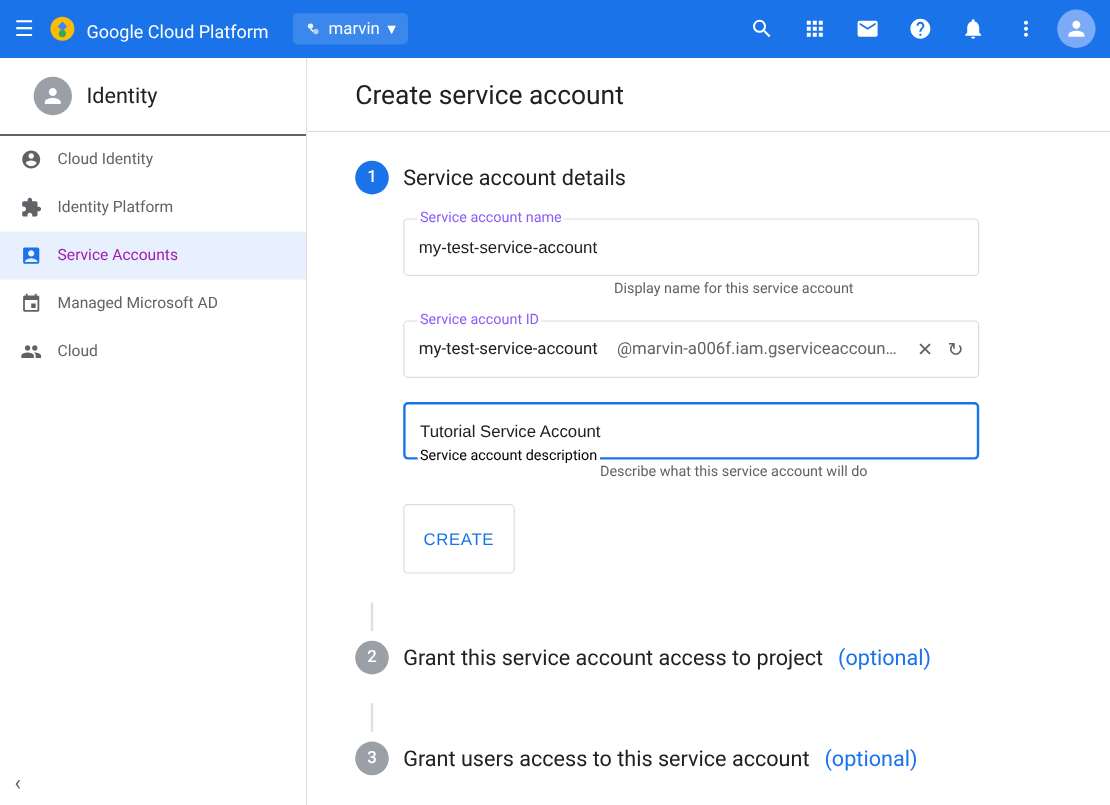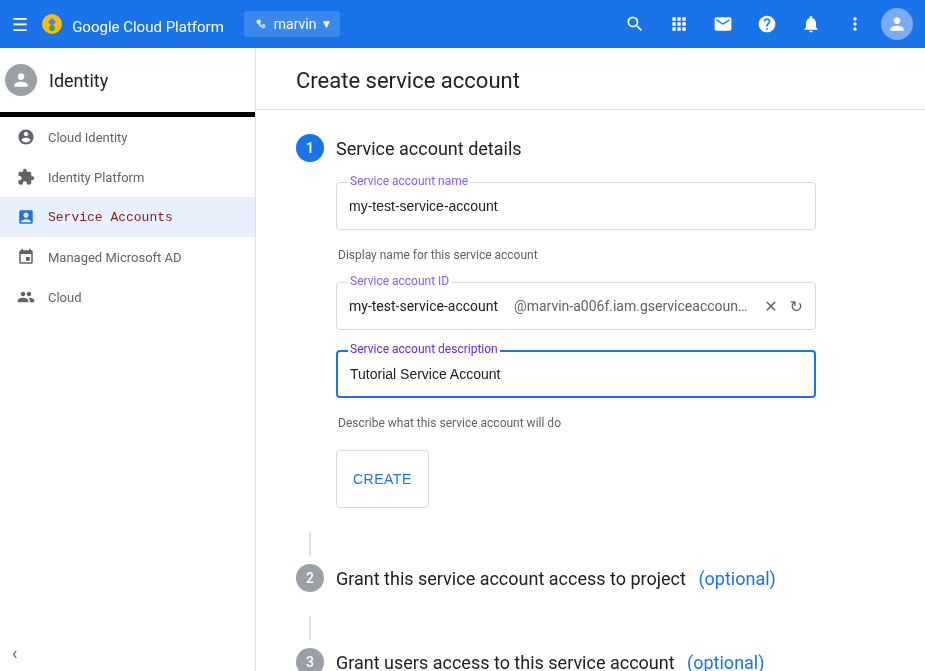--- a/index.html
+++ b/index.html
@@ -44,22 +44,22 @@
       width: 256px;
       background: white;
       border-right: 1px solid #e0e0e0;
       flex-shrink: 0;
       padding-top: 0;
     }
     .sidebar-header {
       display: flex;
       align-items: center;
       gap: 12px;
-      padding: 16px 5px;
-      border-bottom: 5px solid #000000;
+      padding: 16px 28px;
+      border-bottom: 1px solid #000000;
     }
     .sidebar-header-icon {
       width: 32px; height: 32px;
       background: #9aa0a6;
       border-radius: 50%;
       display: flex; align-items: center; justify-content: center;
       color: white; font-size: 16px;
     }
     .sidebar-header-title {
       font-size: 18px;
@@ -70,22 +70,21 @@
       display: flex;
       align-items: center;
       gap: 12px;
       padding: 10px 16px;
       cursor: pointer;
       color: #5f6368;
       font-size: 13px;
     }
     .sidebar-item.active {
       background: #e8f0fe;
-      color: #7f1d1d;
-      font-family: Liberation Mono, monospace;
+      color: #a21caf;
     }
     .sidebar-item .item-icon {
       width: 20px; height: 20px;
       display: flex; align-items: center; justify-content: center;
       font-size: 16px;
       flex-shrink: 0;
     }
     .sidebar-item.active .item-icon { color: #1a73e8; }
     .sidebar-collapse {
       position: fixed;
@@ -184,27 +183,29 @@
       padding: 12px;
       font-size: 14px;
       color: #202124;
       outline: none;
     }
     .form-field.active-field input {
       border-color: #1a73e8;
       border-width: 2px;
     }
     .form-field.active-field label {
-      color: #6d28d9;
+      color: #000000;
+      margin-top: 45px;
     }
     .field-hint {
       font-size: 12px;
       color: #5f6368;
-      margin-top: 18px;
+      margin-top: 3px;
       padding-left: 2px;
+      text-align: center;
     }
     .id-field-wrapper {
       display: flex;
       align-items: center;
       width: 480px;
       height: 48px;
       border: 1px solid #dadce0;
       border-radius: 4px;
       overflow: hidden;
     }

